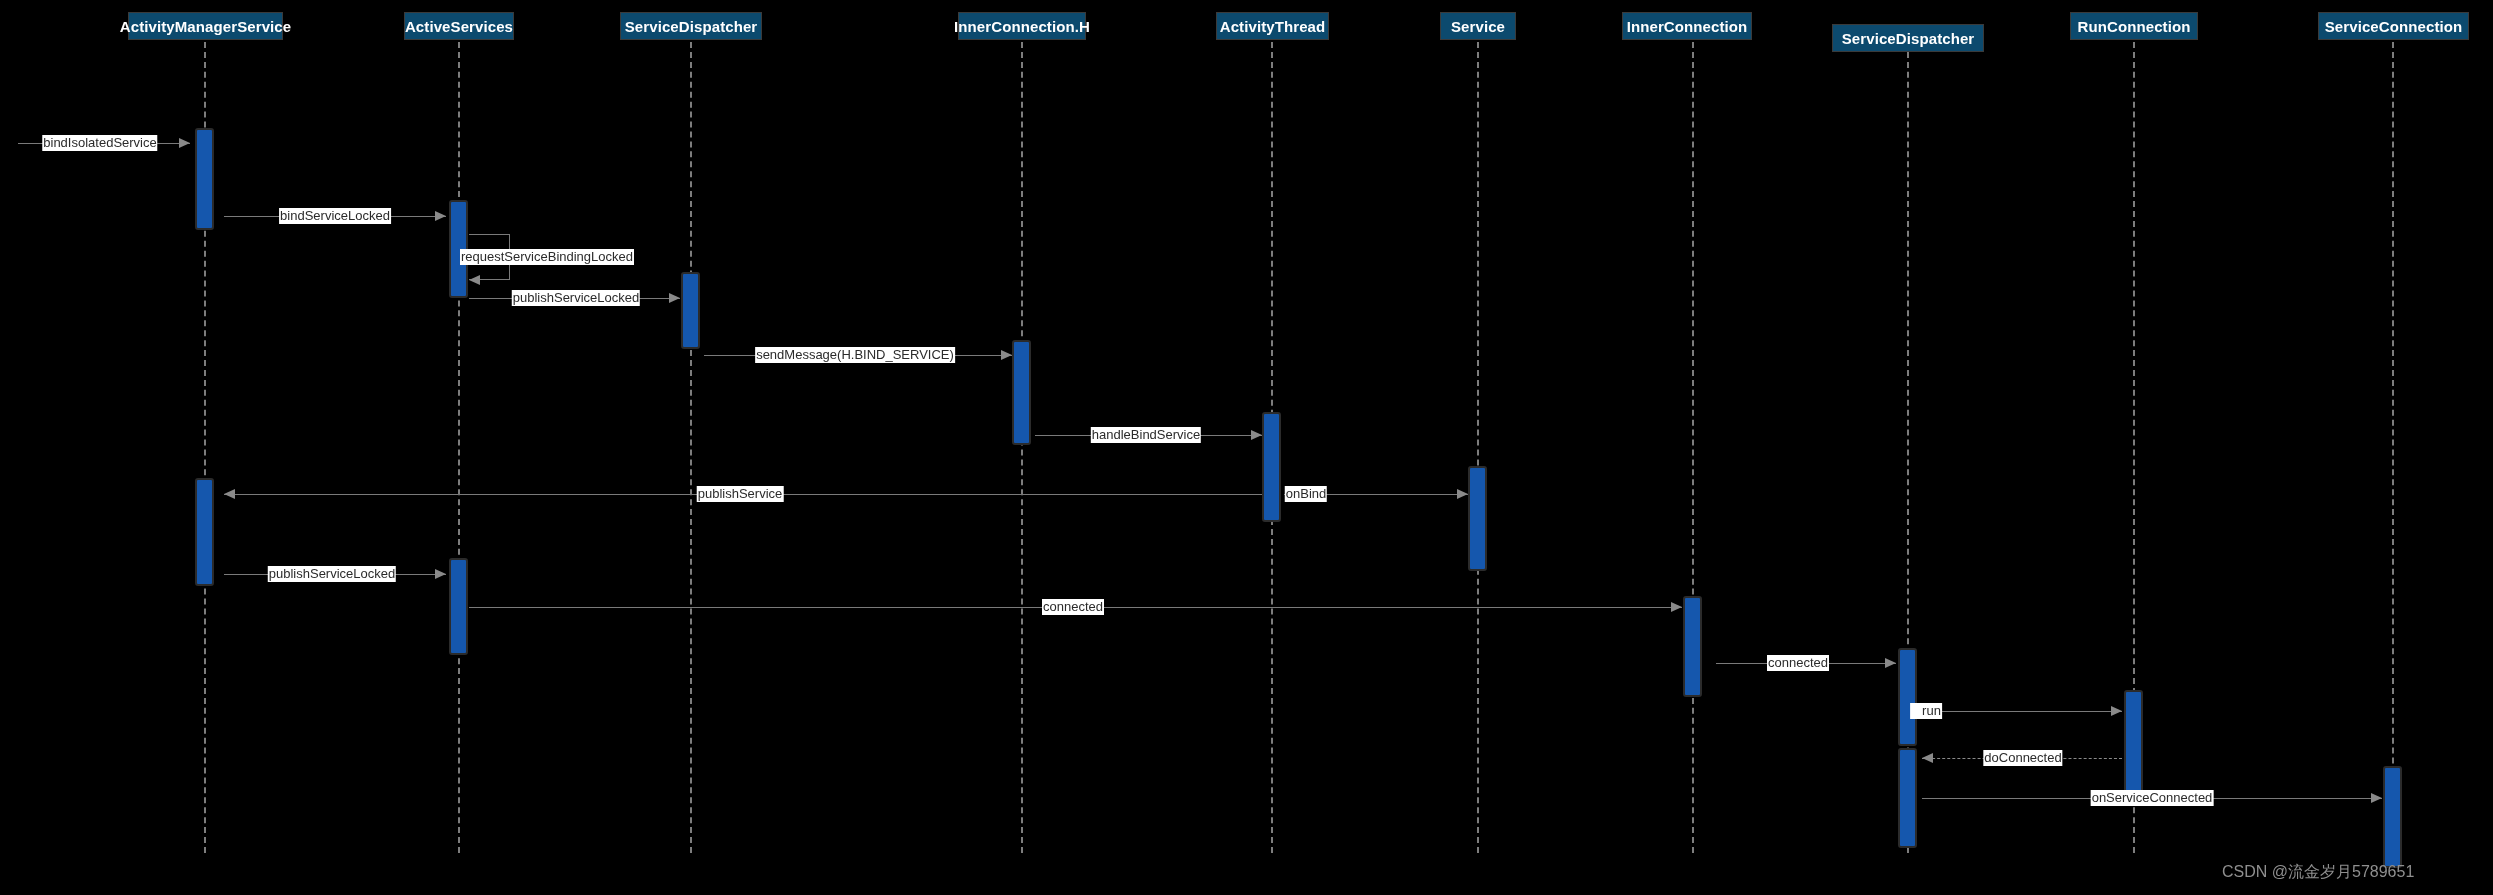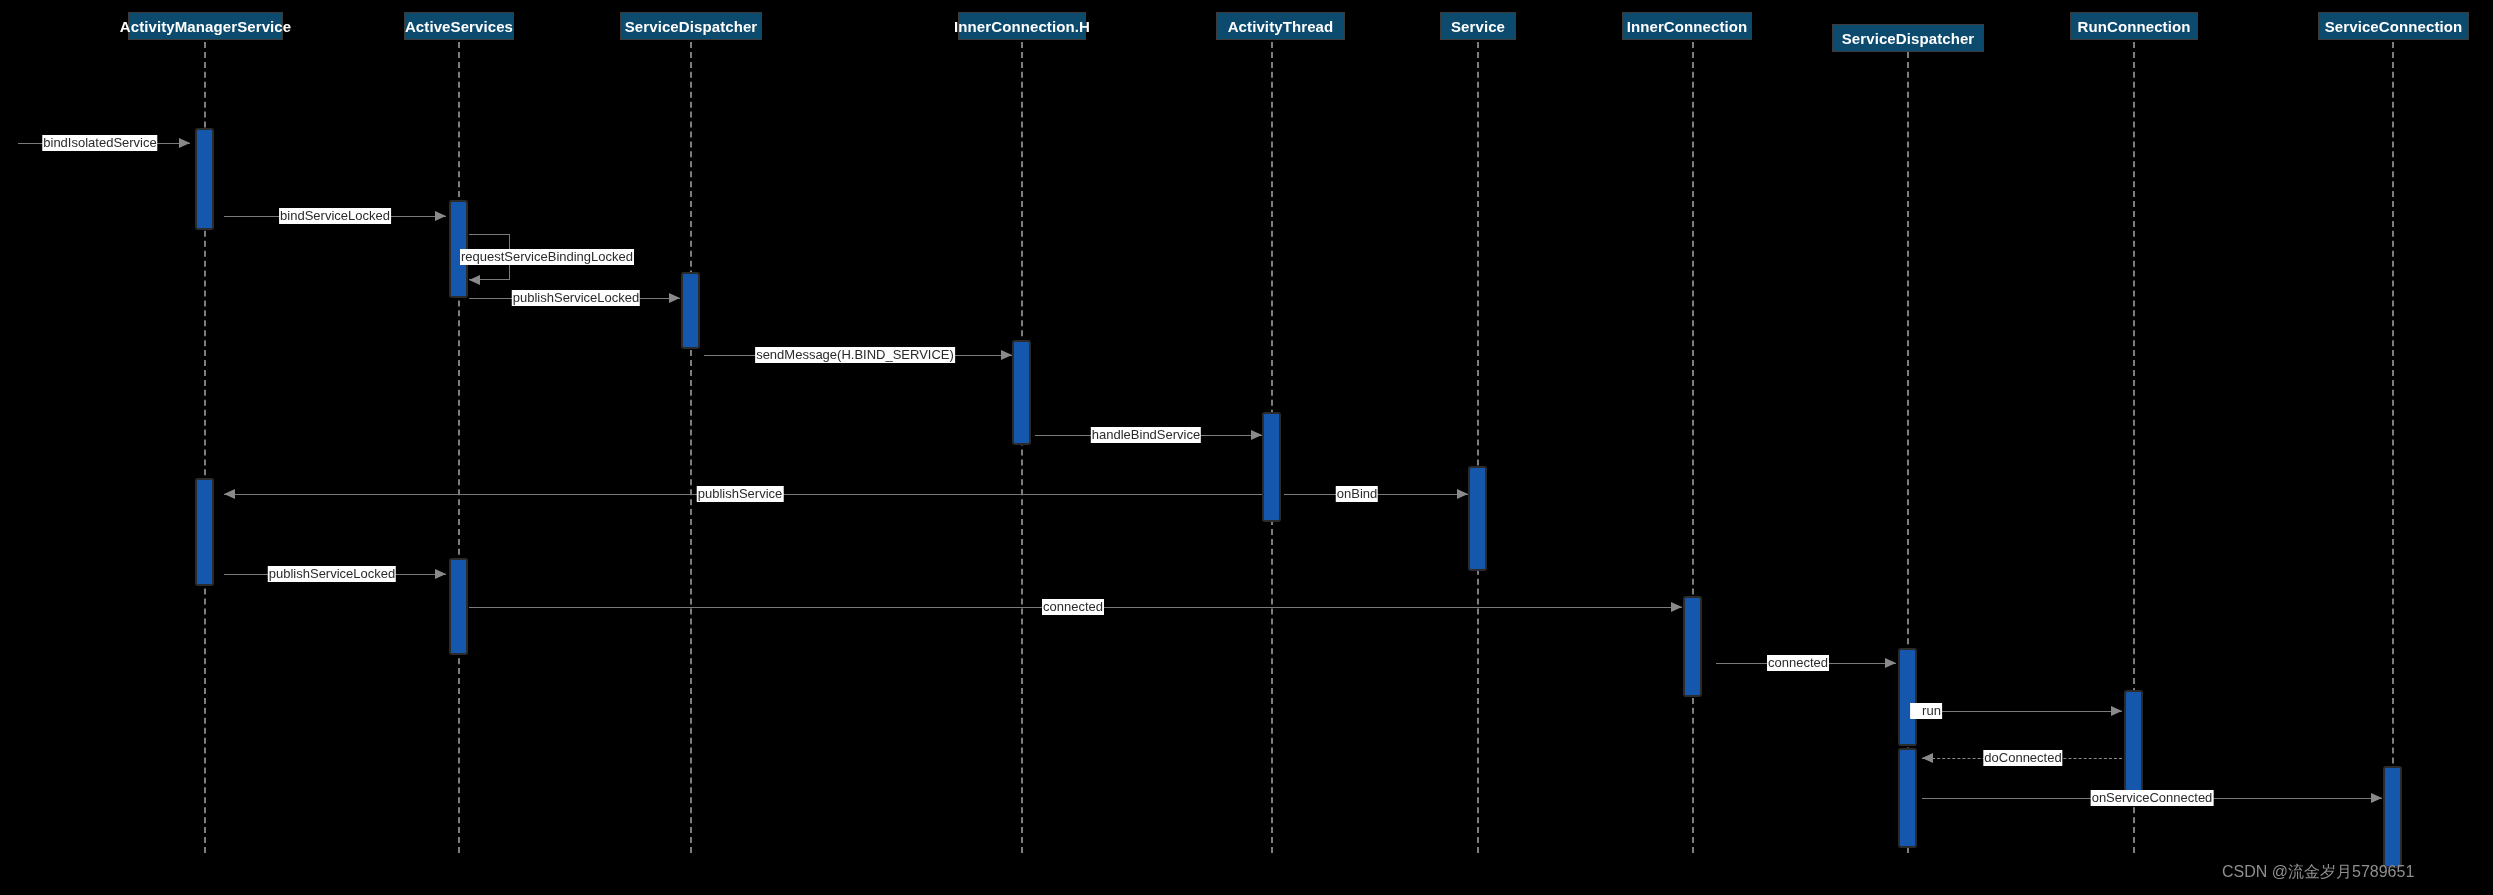--- a/index.html
+++ b/index.html
@@ -139,21 +139,21 @@
       <div class="arrow-head right" style="top: 293px; left: 669px;"></div>
       <div class="msg-label" style="left: 576px; top: 298px;">publishServiceLocked</div>
       <div class="msg-line" style="left: 704px; top: 355px; width: 308px;"></div>
       <div class="arrow-head right" style="top: 350px; left: 1001px;"></div>
       <div class="msg-label" style="left: 855px; top: 355px;">sendMessage(H.BIND_SERVICE)</div>
       <div class="msg-line" style="left: 1035px; top: 435px; width: 227px;"></div>
       <div class="arrow-head right" style="top: 430px; left: 1251px;"></div>
       <div class="msg-label" style="left: 1146px; top: 435px;">handleBindService</div>
       <div class="msg-line" style="left: 1284px; top: 494px; width: 184px;"></div>
       <div class="arrow-head right" style="top: 489px; left: 1457px;"></div>
-      <div class="msg-label" style="left: 1357px; top: 494px;">onBind</div>
+      <div class="msg-label" style="left: 1306px; top: 494px;">onBind</div>
       <div class="msg-line" style="left: 224px; top: 494px; width: 1038px;"></div>
       <div class="arrow-head left" style="top: 489px; left: 224px;"></div>
       <div class="msg-label" style="left: 740px; top: 494px;">publishService</div>
       <div class="msg-line" style="left: 224px; top: 574px; width: 222px;"></div>
       <div class="arrow-head right" style="top: 569px; left: 435px;"></div>
       <div class="msg-label" style="left: 332px; top: 574px;">publishServiceLocked</div>
       <div class="msg-line" style="left: 469px; top: 607px; width: 1213px;"></div>
       <div class="arrow-head right" style="top: 602px; left: 1671px;"></div>
       <div class="msg-label" style="left: 1073px; top: 607px;">connected</div>
       <div class="msg-line" style="left: 1716px; top: 663px; width: 180px;"></div>
@@ -175,21 +175,21 @@
       </div>
       <div class="participant" style="left: 404px; width: 110px; top: 12px;">
         <span>ActiveServices</span>
       </div>
       <div class="participant" style="left: 620px; width: 142px; top: 12px;">
         <span>ServiceDispatcher</span>
       </div>
       <div class="participant" style="left: 958px; width: 128px; top: 12px;">
         <span>InnerConnection.H</span>
       </div>
-      <div class="participant" style="left: 1216px; width: 129px; top: 12px;">
+      <div class="participant" style="left: 1216px; width: 113px; top: 12px;">
         <span>ActivityThread</span>
       </div>
       <div class="participant" style="left: 1440px; width: 76px; top: 12px;">
         <span>Service</span>
       </div>
       <div class="participant" style="left: 1622px; width: 130px; top: 12px;">
         <span>InnerConnection</span>
       </div>
       <div class="participant" style="left: 1832px; width: 152px; top: 24px;">
         <span>ServiceDispatcher</span>

